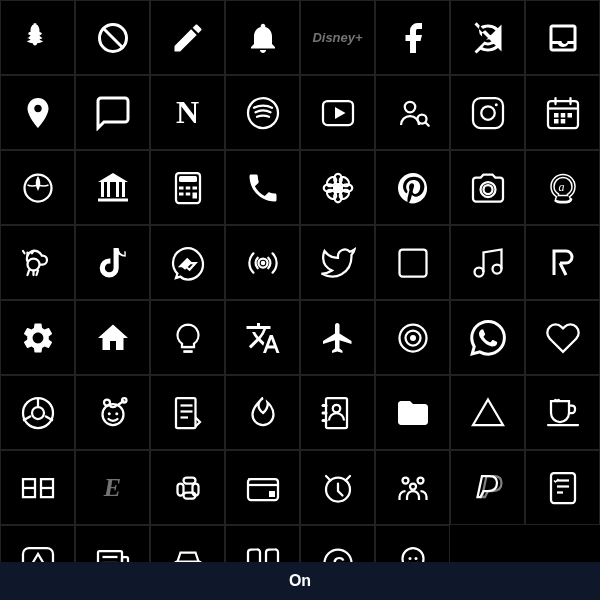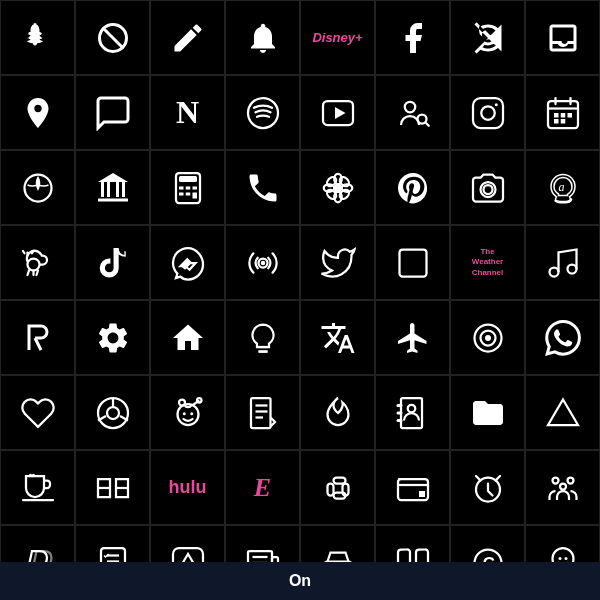--- a/index.html
+++ b/index.html
@@ -28,21 +28,21 @@
       cursor: pointer;
       position: relative;
     }
     .cell svg {
       width: 36px;
       height: 36px;
       fill: white;
     }
     .cell .icon-text {
       font-size: 11px;
-      color: #ec4899;
+      color: #737373;
       text-align: center;
       font-weight: bold;
       line-height: 1.2;
     }
     .bottom-bar {
       position: absolute;
       bottom: 0;
       left: 0;
       width: 600px;
       height: 38px;
@@ -260,23 +260,20 @@
     <svg viewBox="0 0 24 24">
         <path d="M23 3a10.9 10.9 0 0 1-3.14 1.53 4.48 4.48 0 0 0-7.86 3v1A10.66 10.66 0 0 1 3 4s-4 9 5 13a11.64 11.64 0 0 1-7 2c9 5 20 0 20-11.5a4.5 4.5 0 0 0-.08-.83A7.72 7.72 0 0 0 23 3z" fill="none" stroke="white" stroke-width="1.5"></path>
       </svg>
   </div>
   <div class="cell">
     <svg viewBox="0 0 24 24">
         <rect x="3" y="3" width="18" height="18" rx="2" fill="none" stroke="white" stroke-width="1.5"></rect>
       </svg>
   </div>
   <div class="cell">
-    <span class="icon-text" style="font-size:8px;line-height:1.3;">The<br>Weather<br>Channel</span>
-  </div>
-  <div class="cell">
     <svg viewBox="0 0 24 24">
         <path d="M9 18V5l12-2v13" fill="none" stroke="white" stroke-width="1.5"></path>
         <circle cx="6" cy="18" r="3" fill="none" stroke="white" stroke-width="1.5"></circle>
         <circle cx="18" cy="16" r="3" fill="none" stroke="white" stroke-width="1.5"></circle>
       </svg>
   </div>
 
   <div class="cell">
     <svg viewBox="0 0 24 24">
         <path d="M6 20V4h8a4 4 0 0 1 4 4 4 4 0 0 1-4 4H10" fill="none" stroke="white" stroke-width="2"></path>
@@ -394,23 +391,20 @@
   </div>
   <div class="cell">
     <svg viewBox="0 0 24 24">
         <path d="M2 6h8v12H2z" fill="none" stroke="white" stroke-width="1.5"></path>
         <path d="M14 6h8v12h-8z" fill="none" stroke="white" stroke-width="1.5"></path>
         <line x1="2" y1="12" x2="10" y2="12" stroke="white" stroke-width="1.5"></line>
         <line x1="14" y1="12" x2="22" y2="12" stroke="white" stroke-width="1.5"></line>
       </svg>
   </div>
   <div class="cell">
-    <span class="icon-text" style="font-size:18px;font-weight:bold;font-family:Arial;">hulu</span>
-  </div>
-  <div class="cell">
     <span class="icon-text" style="font-size:26px;font-family:Georgia,serif;font-style:italic;">E</span>
   </div>
   <div class="cell">
     <svg viewBox="0 0 24 24">
         <rect x="5" y="9" width="4" height="8" rx="2" fill="none" stroke="white" stroke-width="1.5"></rect>
         <rect x="9" y="5" width="8" height="4" rx="2" fill="none" stroke="white" stroke-width="1.5" transform="rotate(0)"></rect>
         <rect x="15" y="9" width="4" height="8" rx="2" fill="none" stroke="white" stroke-width="1.5"></rect>
         <rect x="9" y="15" width="8" height="4" rx="2" fill="none" stroke="white" stroke-width="1.5"></rect>
       </svg>
   </div>

